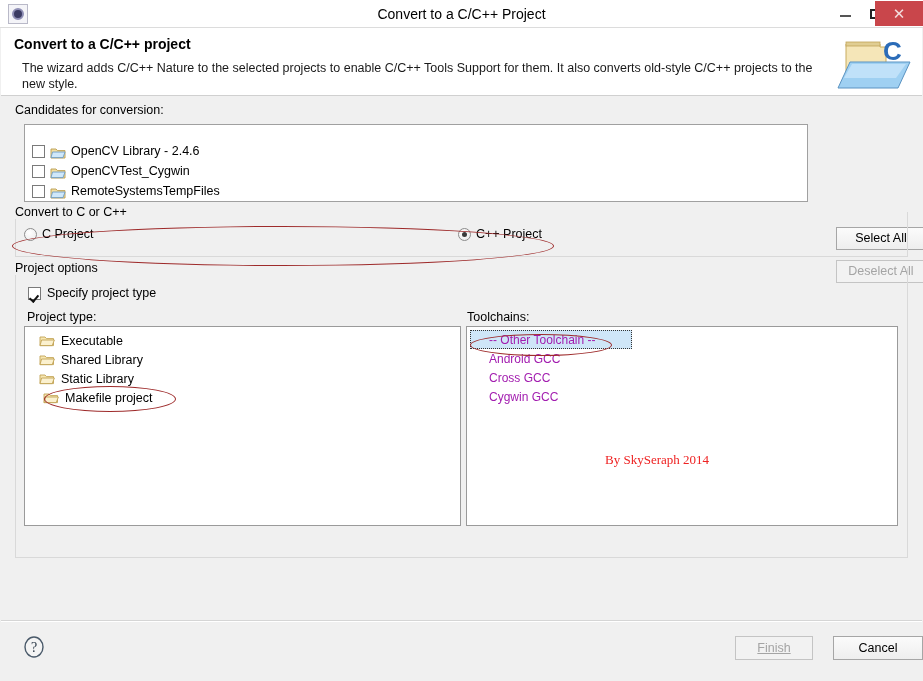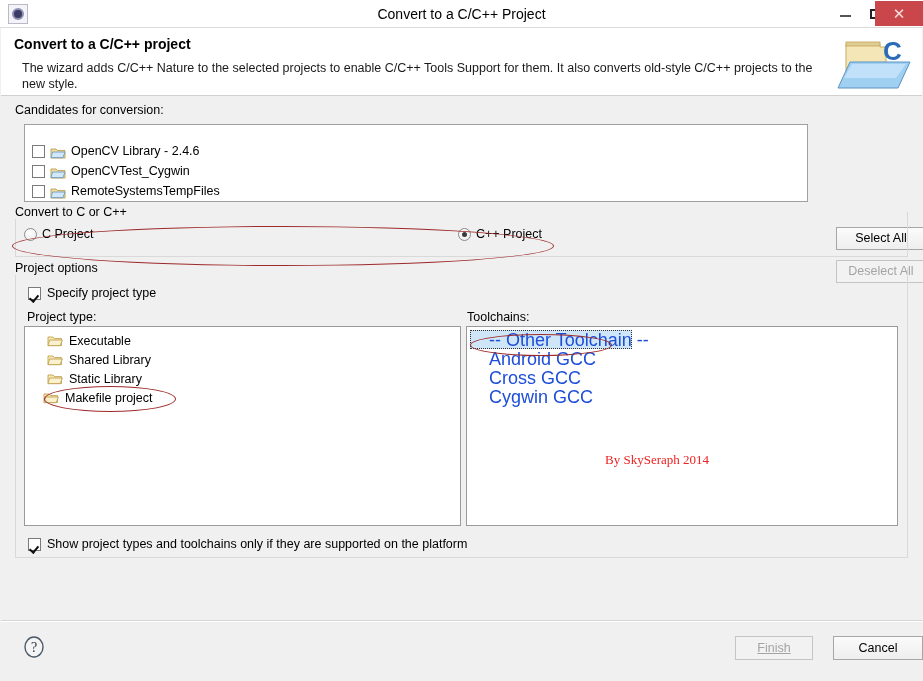--- a/index.html
+++ b/index.html
@@ -290,30 +290,31 @@
   .ptype-list { left: 23px; top: 230px; width: 437px; height: 200px; }
   .tchain-list { left: 465px; top: 230px; width: 432px; height: 200px; }
 
   .lrow {
     height: 19px;
     display: flex;
     align-items: center;
     gap: 6px;
     font-size: 12.5px;
     color: #000;
-    padding-left: 22px;
+    padding-left: 14px;
     white-space: nowrap;
   }
   .ptype-list .lrow:first-child { margin-top: 4px; }
 
   .tchain-row {
     height: 19px;
     display: flex;
-    font-size: 18px;
-    color: #1d4ed8;
+    align-items: center;
+    font-size: 12px;
+    color: #a21caf;
     padding-left: 22px;
     white-space: nowrap;
   }
   .tchain-list .tchain-row:first-child { margin-top: 3px; }
   .tchain-row.selected {
     background: #cfe6f8;
     outline: 1px dotted #333;
     outline-offset: -1px;
     margin-left: 3px;
     margin-right: 265px;
@@ -536,24 +537,20 @@
       </div>
       <div class="tchain-row">
         <span>Cross GCC</span>
       </div>
       <div class="tchain-row">
         <span>Cygwin GCC</span>
       </div>
       <div class="watermark">By SkySeraph 2014</div>
     </div>
 
-    <div class="show-only-row">
-      <div class="cb checked"></div>
-      <span>Show project types and toolchains only if they are supported on the platform</span>
-    </div>
 
   </div>
 
   <div class="footer-sep"></div>
   <div class="footer">
     <div class="help-icon">
       <svg width="22" height="22" viewBox="0 0 22 22">
         <ellipse cx="11" cy="11" rx="9" ry="10" fill="#f4f4f4" stroke="#4a5a6a" stroke-width="1.4"></ellipse>
         <text x="11" y="16" text-anchor="middle" font-family="Liberation Serif, serif" font-size="14" fill="#2c3a48">?</text>
       </svg>

